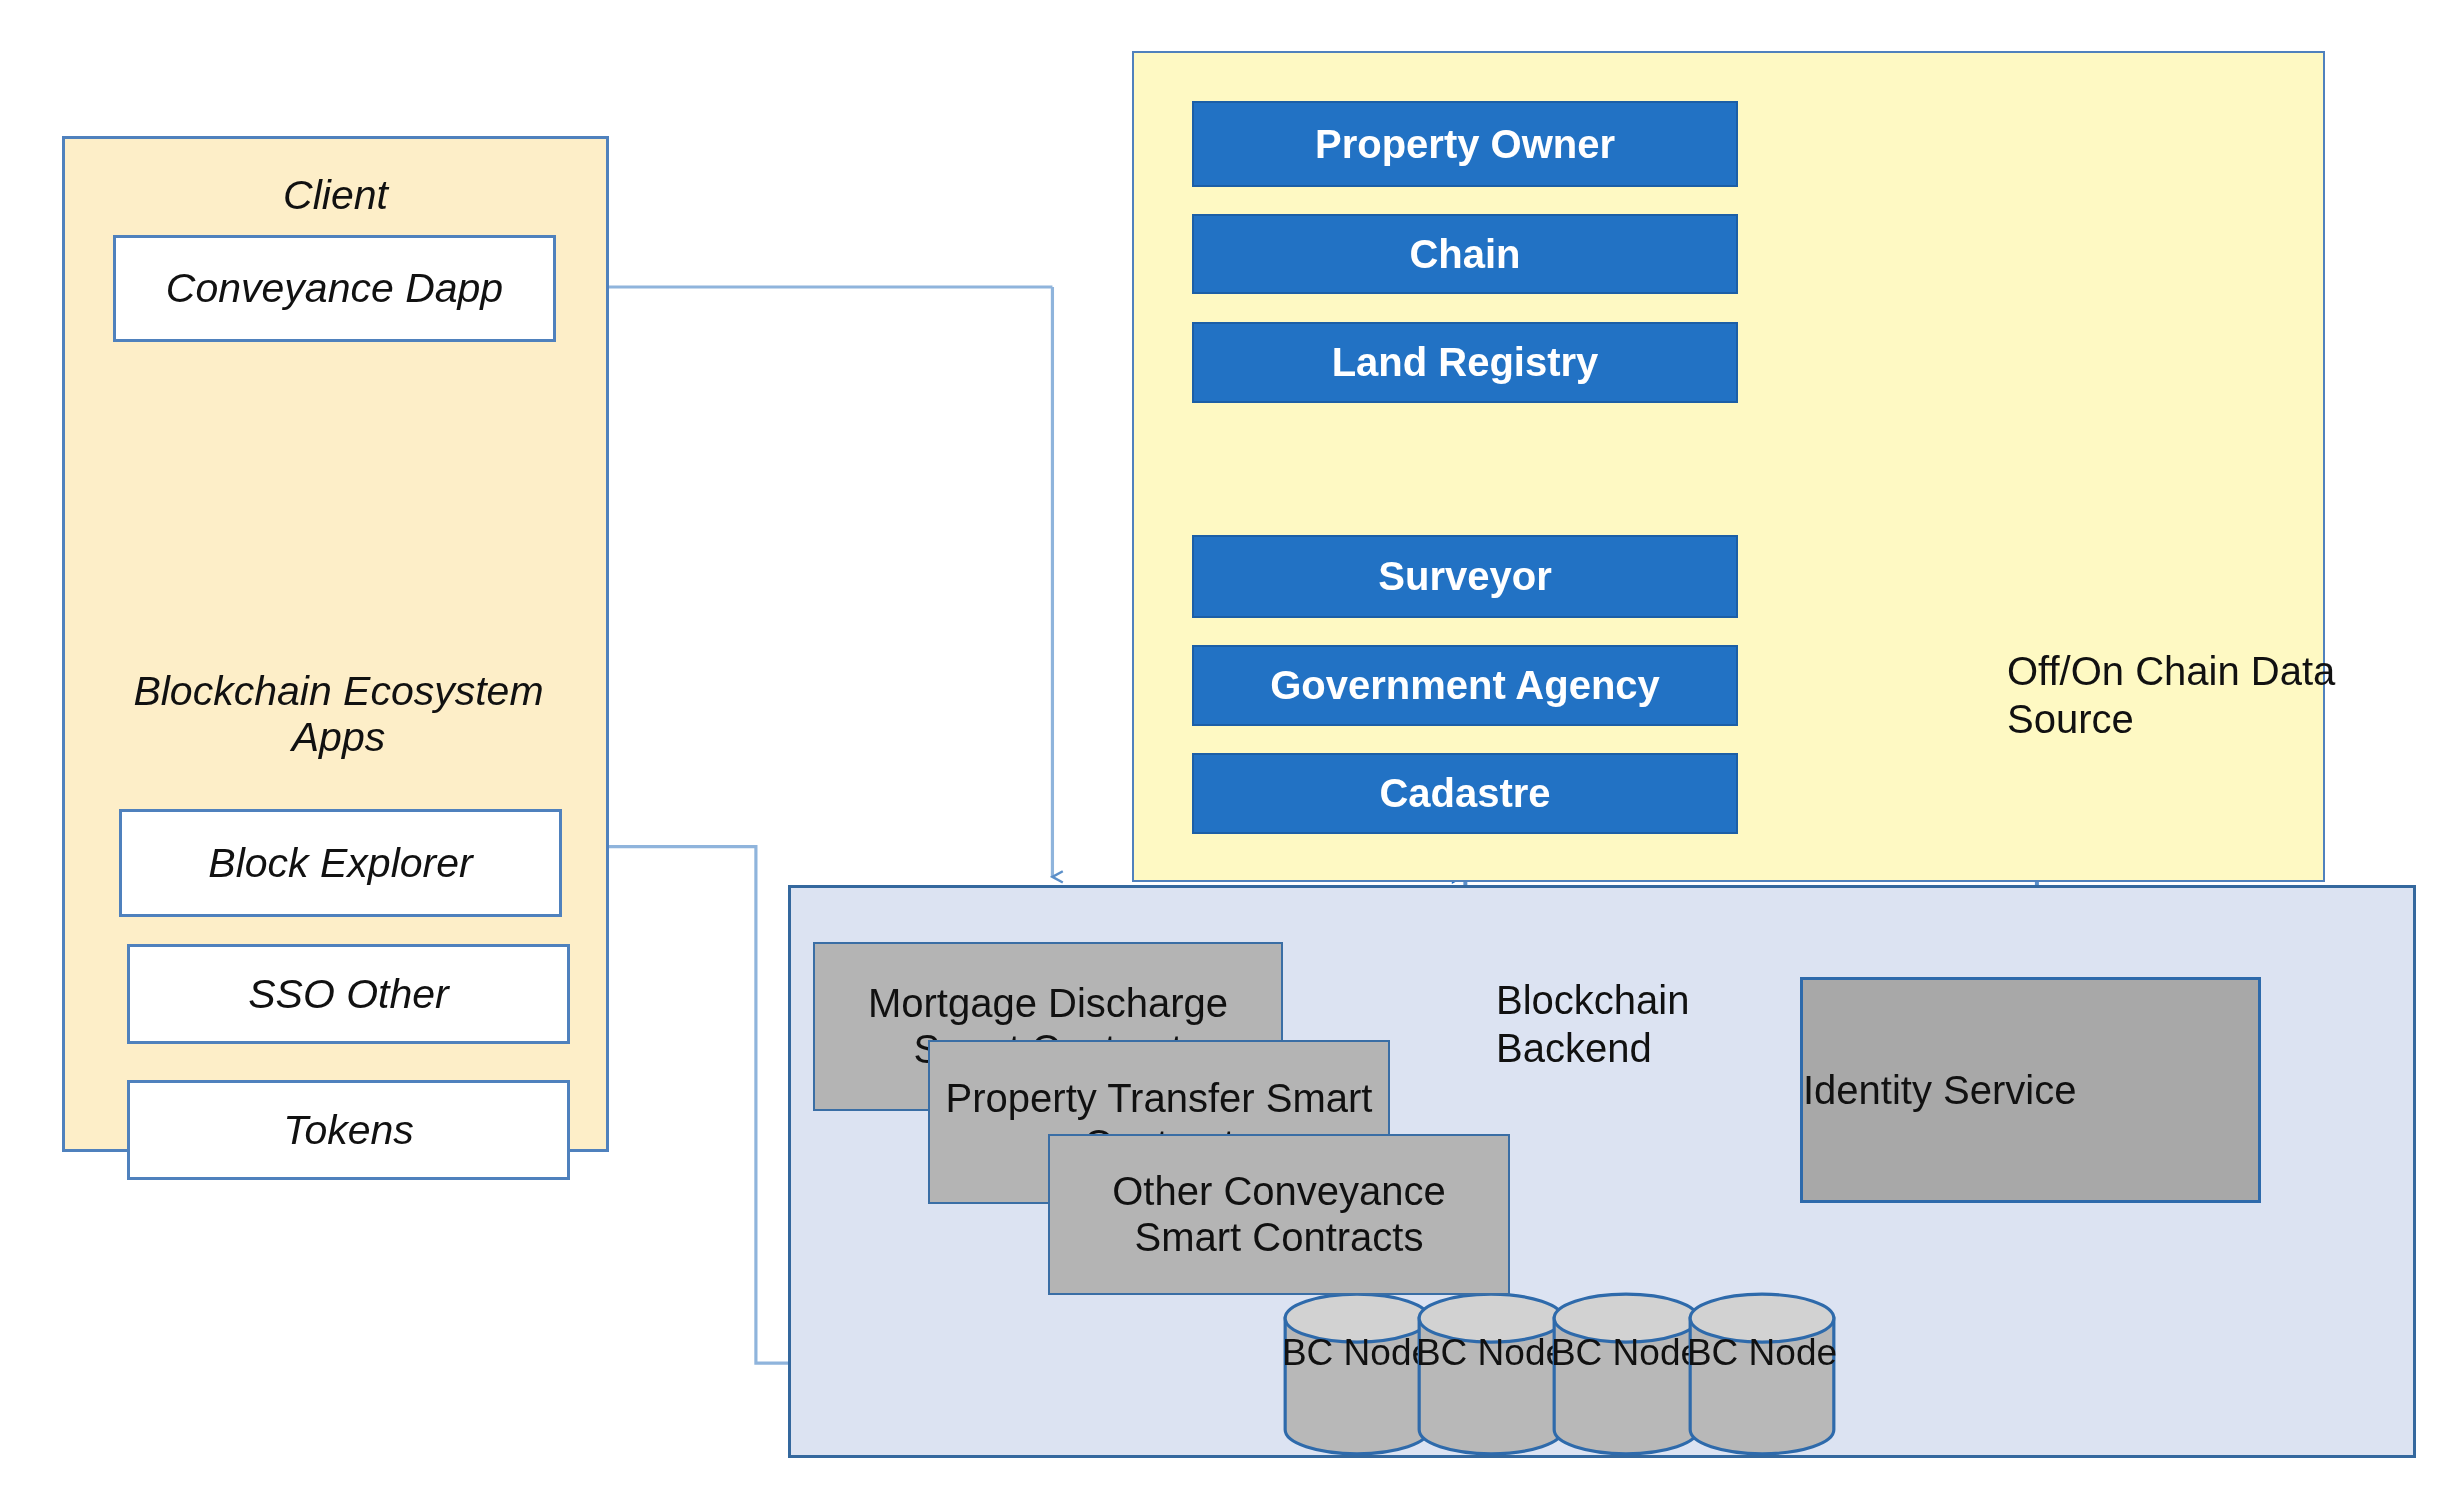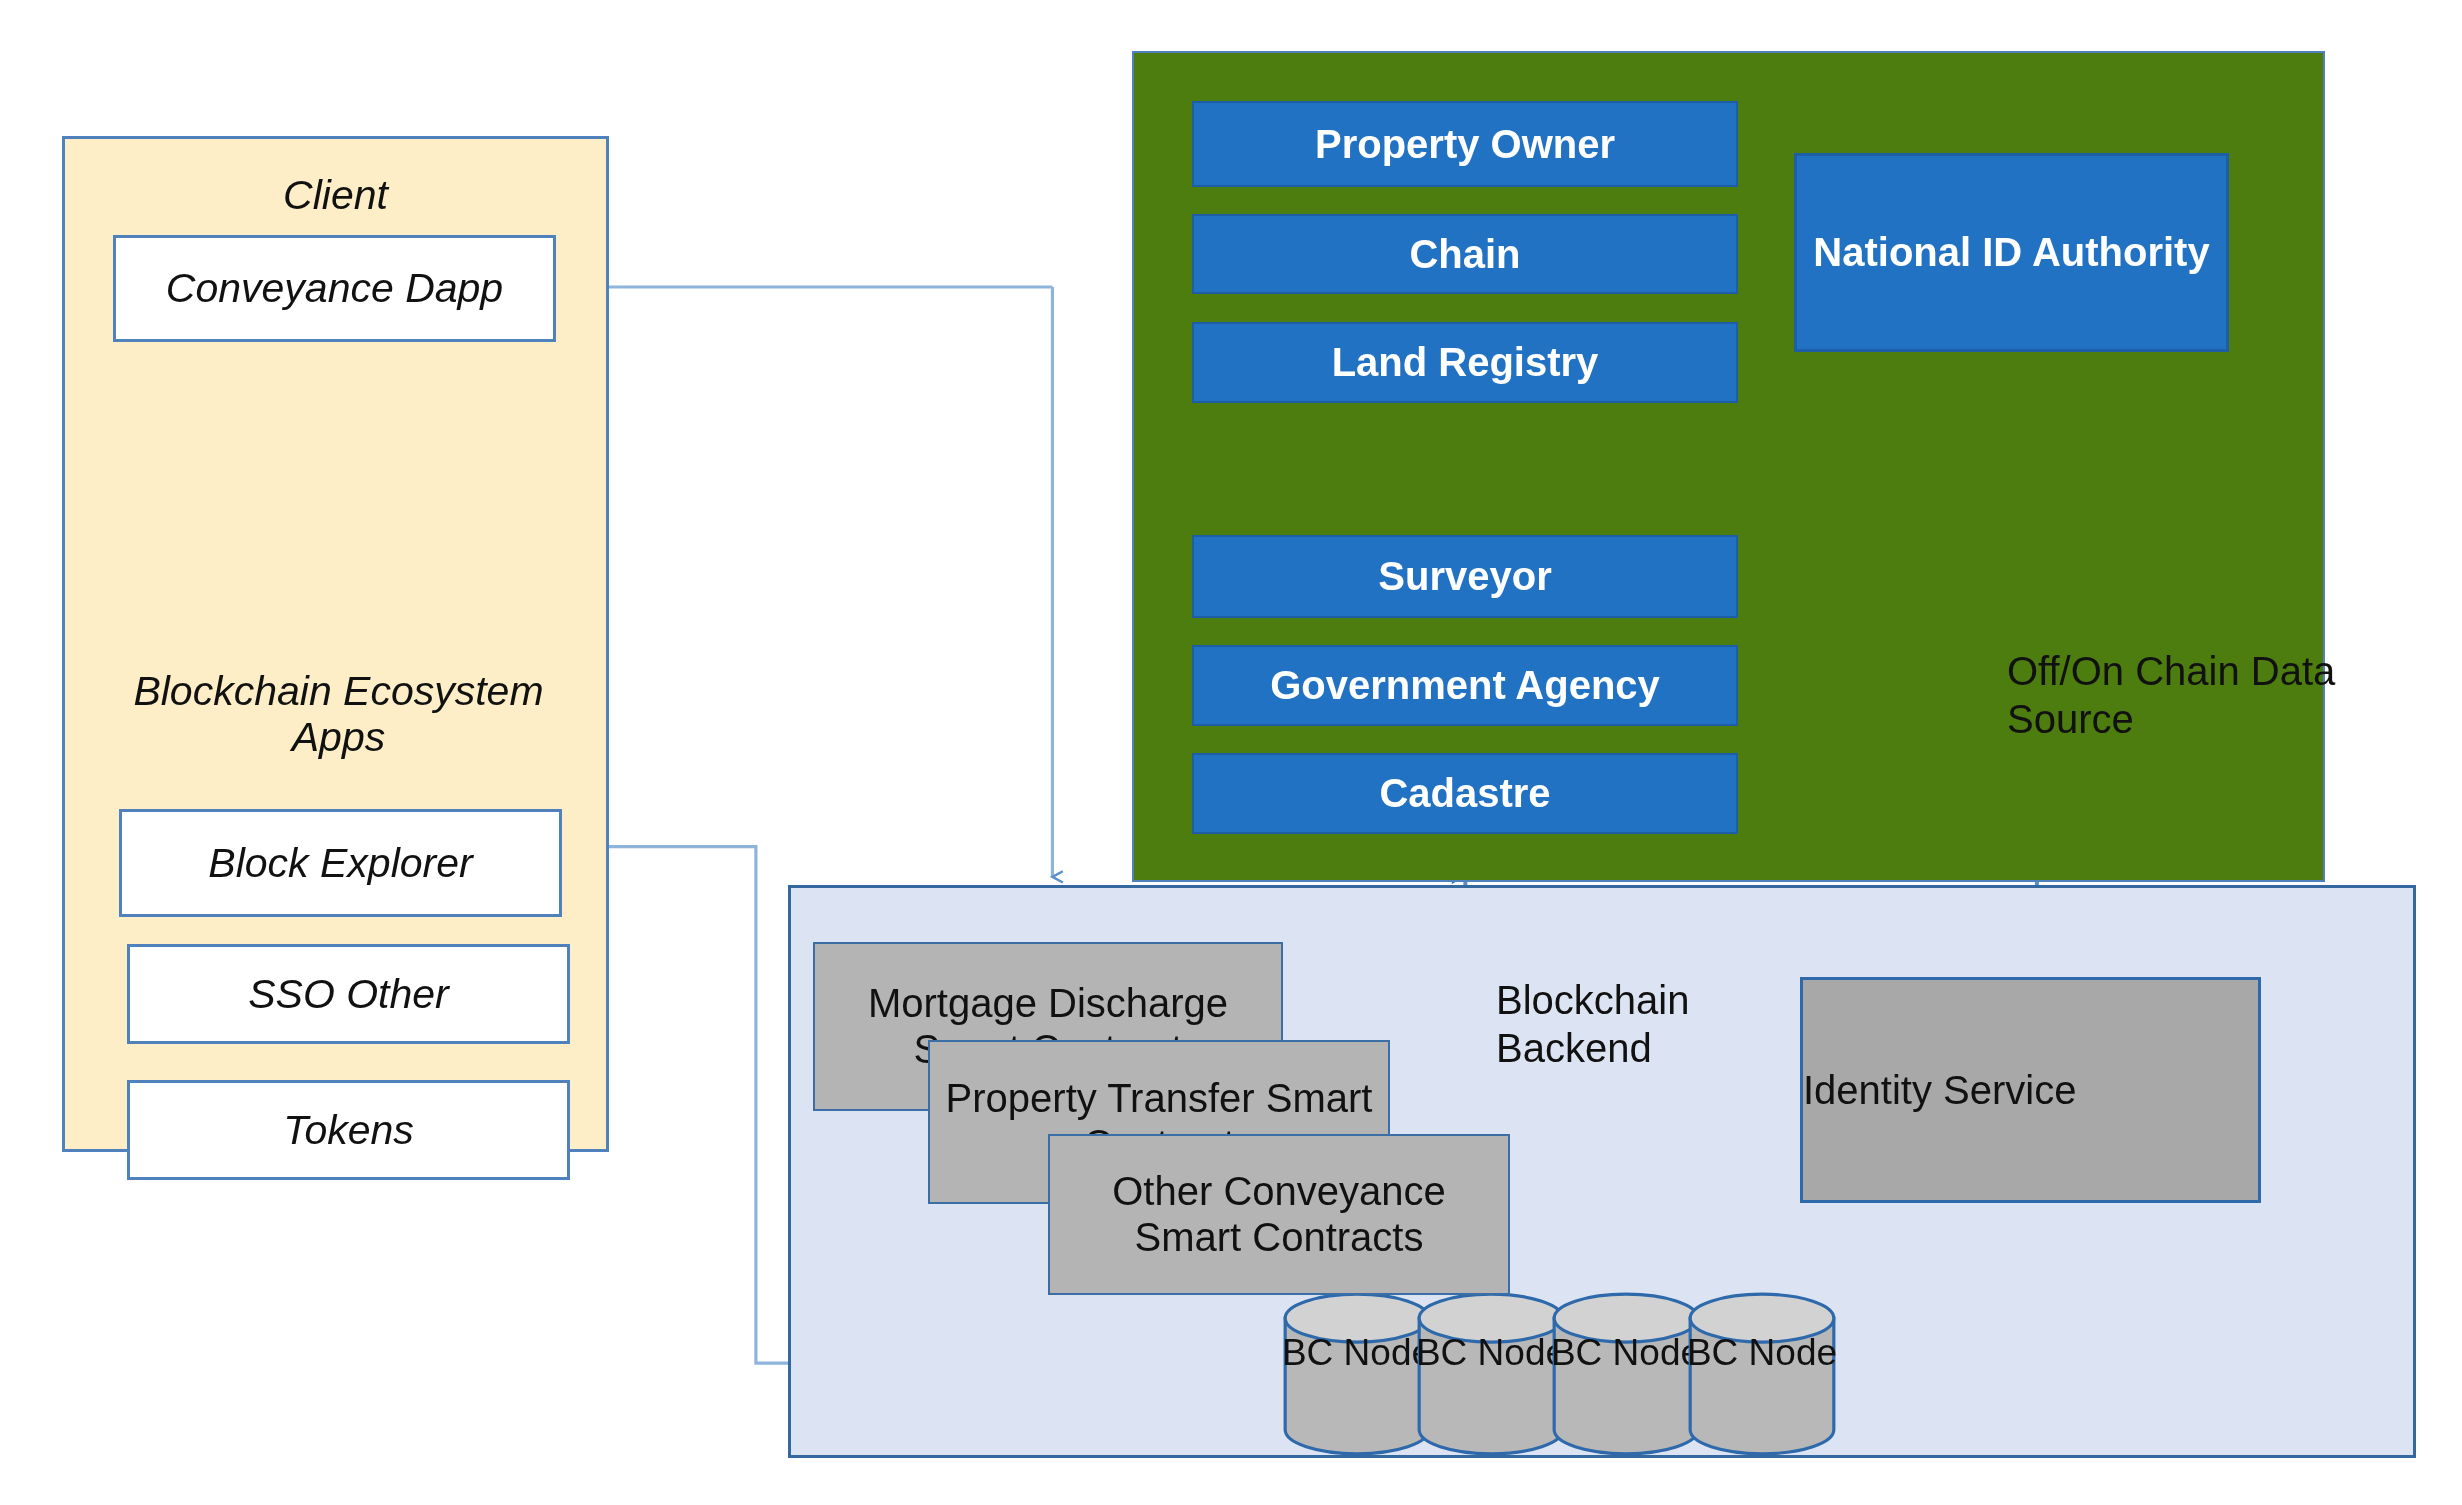--- a/index.html
+++ b/index.html
@@ -71,21 +71,21 @@
   .cb-bexp   { left: 54px;  top: 670px; width: 443px; height: 108px; }
   .cb-sso    { left: 62px;  top: 805px; width: 443px; height: 100px; }
   .cb-tok    { left: 62px;  top: 941px; width: 443px; height: 100px; }
 
   
   .stake-panel {
     left: 1132px;
     top: 51px;
     width: 1193px;
     height: 831px;
-    background: #4d7c0f;
+    background: #fef9c3;
     border: 2.4px solid #4f81bd;
   }
   .stake-box {
     position: absolute;
     left: 58px;
     width: 546px;
     background: #2272c4;
     border: 2.4px solid #1c5fa6;
     box-sizing: border-box;
     display: flex;
@@ -276,23 +276,20 @@
     <div class="stake-box" style="top:482px; height:83px;">
       <span>Surveyor</span>
     </div>
     <div class="stake-box" style="top:592px; height:81px;">
       <span>Government Agency</span>
     </div>
     <div class="stake-box" style="top:700px; height:81px;">
       <span>Cadastre</span>
     </div>
 
-    <div class="natid-box">
-      <span>National ID Authority</span>
-    </div>
 
     <div class="offchain-label">Off/On Chain Data Source</div>
   </div>
 
   <div class="panel backend-panel">
 
     <div class="contract-box sc1">
       <span>Mortgage Discharge Smart Contract</span>
     </div>
     <div class="contract-box sc2">

